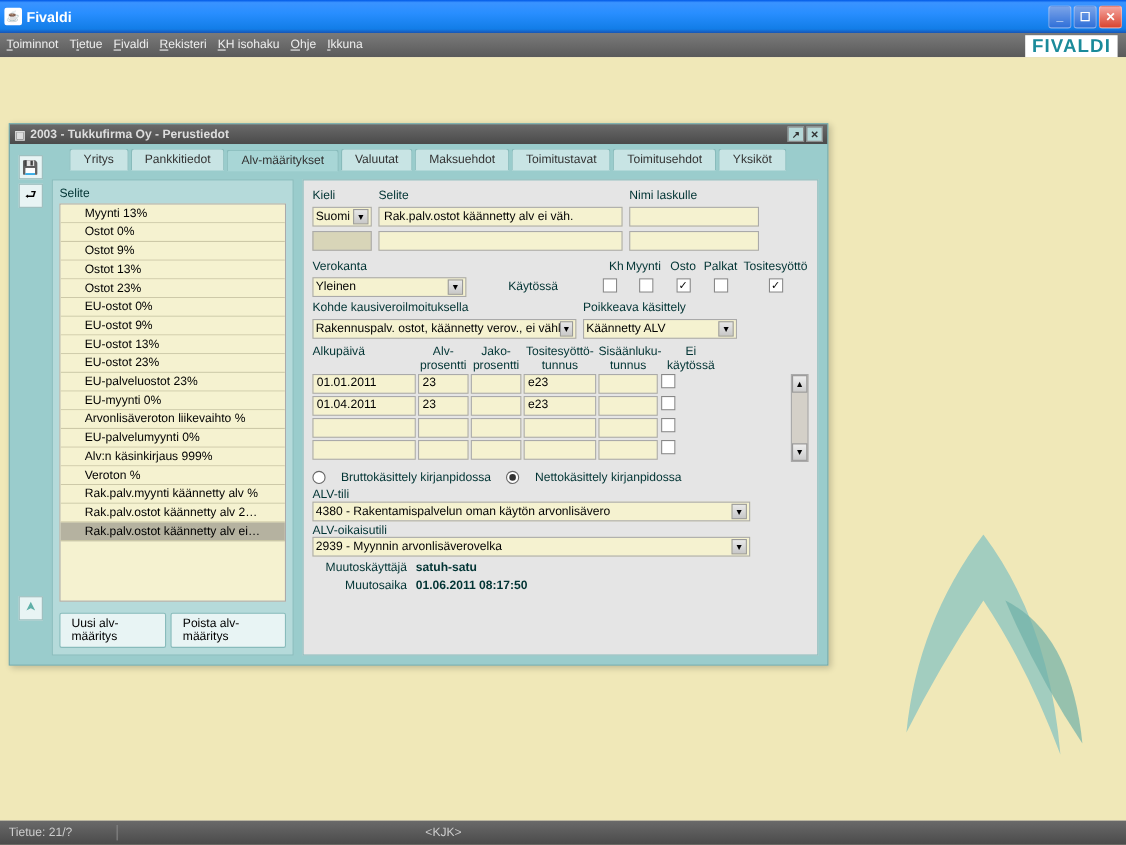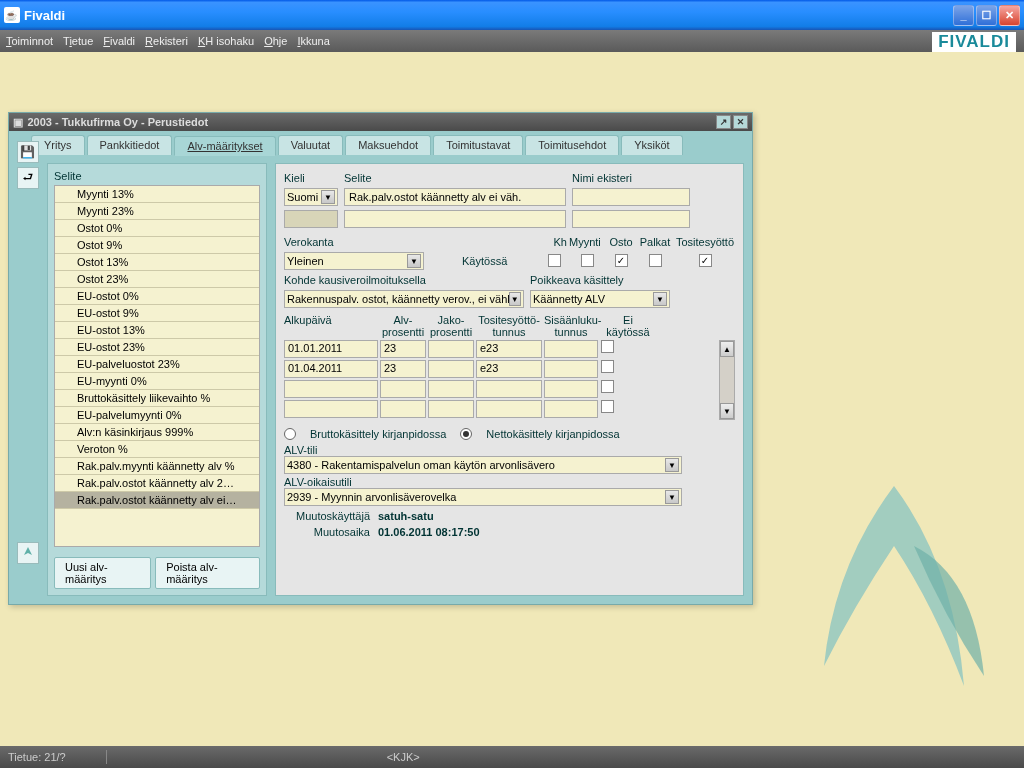--- a/index.html
+++ b/index.html
@@ -28,23 +28,23 @@
 .leaf { position: absolute; right: 30px; bottom: 40px; opacity: 1; }
 
 
 .mdi { position: absolute; top: 60px; left: 8px; width: 745px; background: #9acccc; border: 1px solid #7aa; box-shadow: 2px 2px 6px rgba(0,0,0,0.2); }
 .mdi-title { height: 18px; background: linear-gradient(#6a6a6a, #4a4a4a); color: #ddd; display: flex; align-items: center; padding: 0 4px; font-size: 11px; font-weight: bold; }
 .mdi-title .t { flex: 1; }
 .mdi-title .wbtns { display: flex; gap: 2px; }
 .mdi-title .wbtn { width: 15px; height: 14px; border: 1px solid #888; background: #b5d8d8; display: flex; align-items: center; justify-content: center; font-size: 9px; color: #333; }
 
 
-.tabs { display: flex; padding: 4px 36px 0 22px; gap: 2px; background: #9acccc; }
+.tabs { display: flex; padding: 4px 36px 0 54px; gap: 2px; background: #9acccc; }
 .tab { padding: 3px 12px; background: #c8e4e4; border: 1px solid #8bb; border-bottom: none; border-radius: 3px 3px 0 0; color: #333; cursor: default; }
-.tab.active { background: #a8d6d6; font-weight: normal; border-bottom: 1px solid #a8d6d6; position: relative; top: 1px; text-decoration: underline; }
+.tab.active { background: #a8d6d6; font-weight: normal; border-bottom: 1px solid #a8d6d6; position: relative; top: 1px; }
 
 .mdi-body { display: flex; padding: 8px; gap: 8px; background: #9acccc; }
 
 
 .left-icons { position: absolute; left: 8px; top: 28px; width: 24px; display: flex; flex-direction: column; gap: 4px; }
 .tool-btn { width: 22px; height: 22px; background: #e8f4f4; border: 1px solid #9bb; display: flex; align-items: center; justify-content: center; font-size: 12px; }
 
 
 .list-panel { width: 220px; background: #b5dada; border: 1px solid #8bb; padding: 6px; }
 .list-panel .hdr { font-size: 11px; color: #033; margin-bottom: 3px; }
@@ -136,51 +136,50 @@
         <div class="tab">Toimitusehdot</div>
         <div class="tab">Yksiköt</div>
       </div>
 
     <div class="mdi-body">
 
       <div class="list-panel" style="margin-left:30px;">
         <div class="hdr">Selite</div>
         <div class="list" id="selite-list">
             <div class="list-item">Myynti 13%</div>
-            <div class="list-item">Myynti 23%</div>
             <div class="list-item">Ostot 0%</div>
             <div class="list-item">Ostot 9%</div>
             <div class="list-item">Ostot 13%</div>
             <div class="list-item">Ostot 23%</div>
             <div class="list-item">EU-ostot 0%</div>
             <div class="list-item">EU-ostot 9%</div>
             <div class="list-item">EU-ostot 13%</div>
             <div class="list-item">EU-ostot 23%</div>
             <div class="list-item">EU-palveluostot 23%</div>
             <div class="list-item">EU-myynti 0%</div>
-            <div class="list-item">Bruttokäsittely liikevaihto %</div>
+            <div class="list-item">Arvonlisäveroton liikevaihto %</div>
             <div class="list-item">EU-palvelumyynti 0%</div>
             <div class="list-item">Alv:n käsinkirjaus 999%</div>
             <div class="list-item">Veroton %</div>
             <div class="list-item">Rak.palv.myynti käännetty alv %</div>
             <div class="list-item">Rak.palv.ostot käännetty alv 23%</div>
             <div class="list-item sel">Rak.palv.ostot käännetty alv ei väh. 23%</div>
           </div>
         <div class="list-btns">
           <div class="btn">Uusi alv-määritys</div>
           <div class="btn">Poista alv-määritys</div>
         </div>
       </div>
 
       <div class="detail">
 
         <div class="row">
           <div class="lbl" style="width:54px;">Kieli</div>
           <div class="lbl" style="width:222px;">Selite</div>
-          <div class="lbl">Nimi ekisteri</div>
+          <div class="lbl">Nimi laskulle</div>
         </div>
 
         <div class="row">
           <div class="combo" style="width:54px;">
             <span>Suomi</span>
               <span class="arrow">▼</span>
           </div>
           <div class="field" style="width:222px;">Rak.palv.ostot käännetty alv ei väh.</div>
           <div class="field" style="width:118px;"></div>
         </div>

